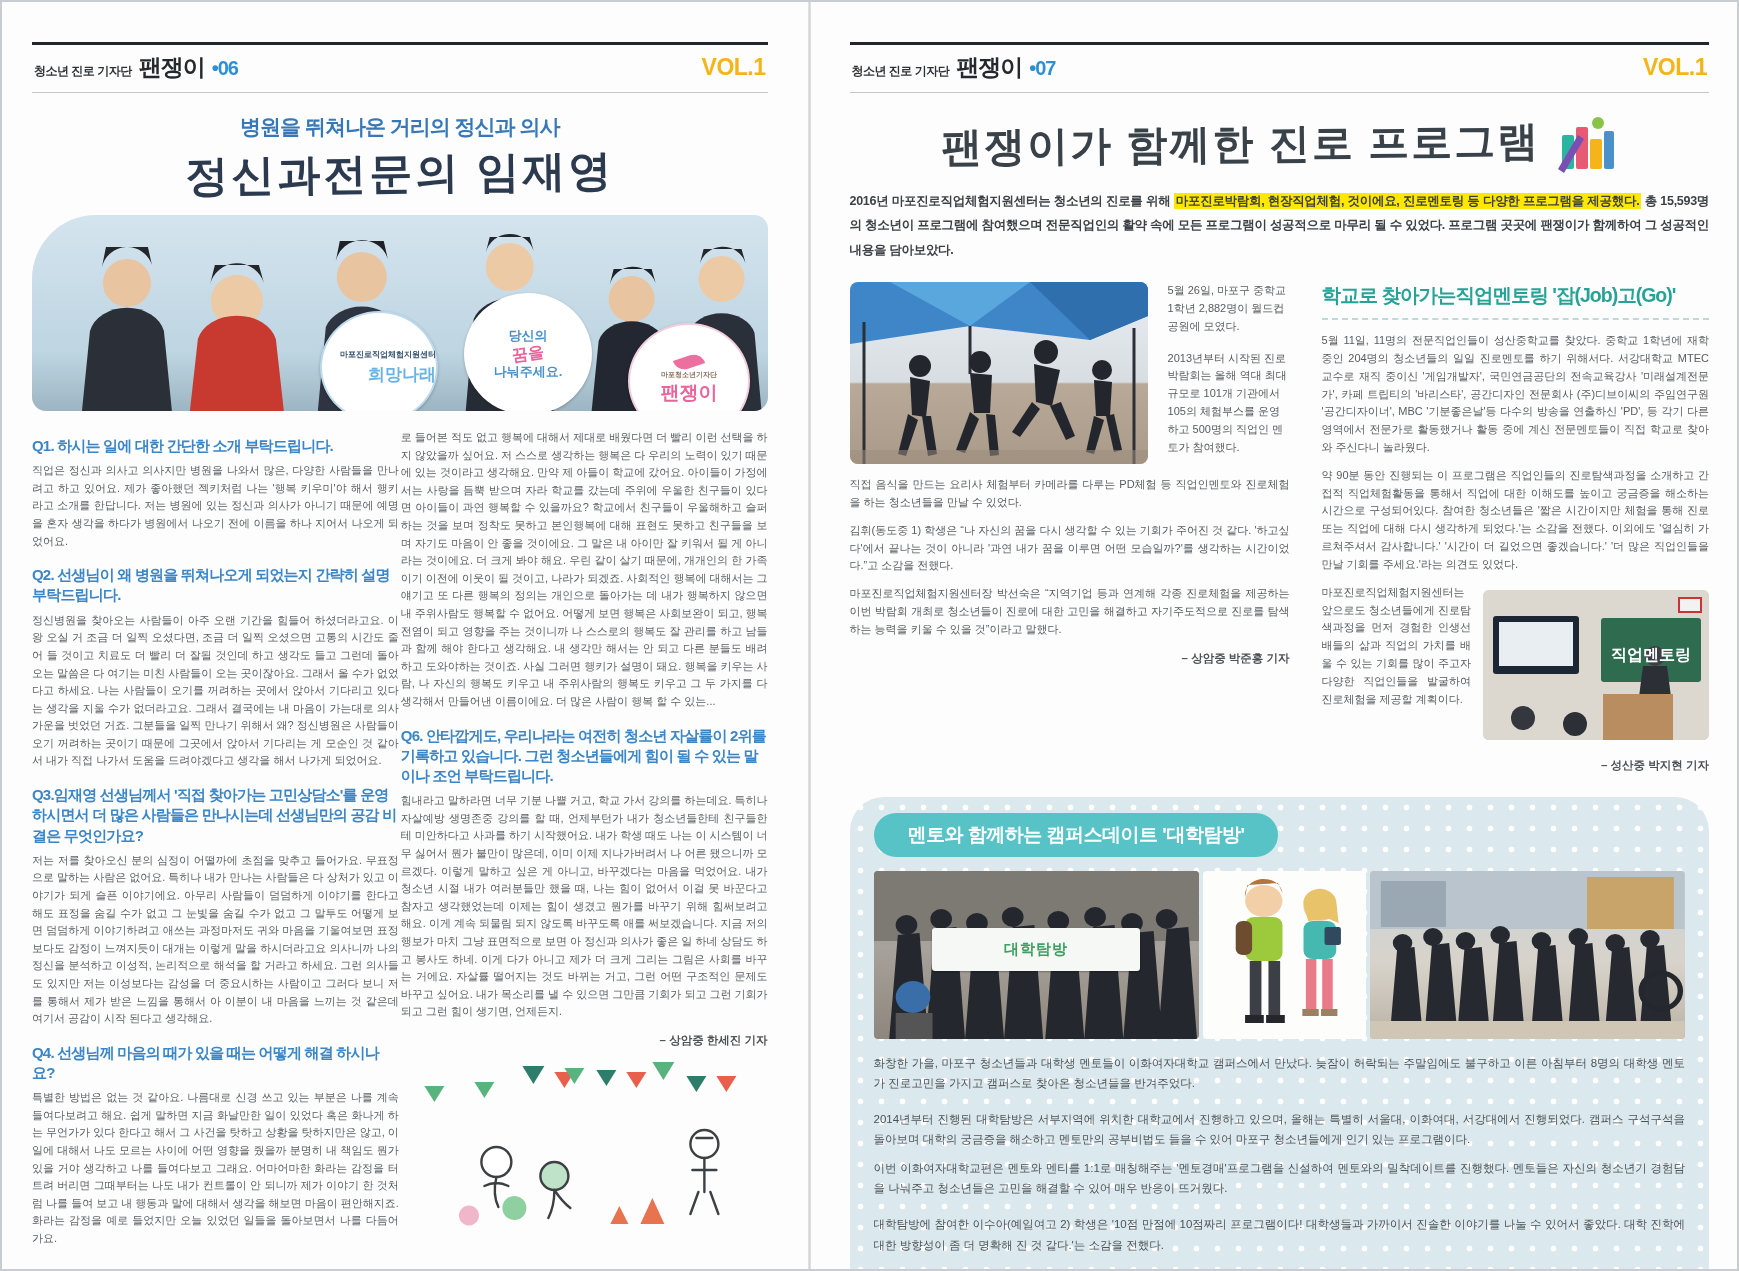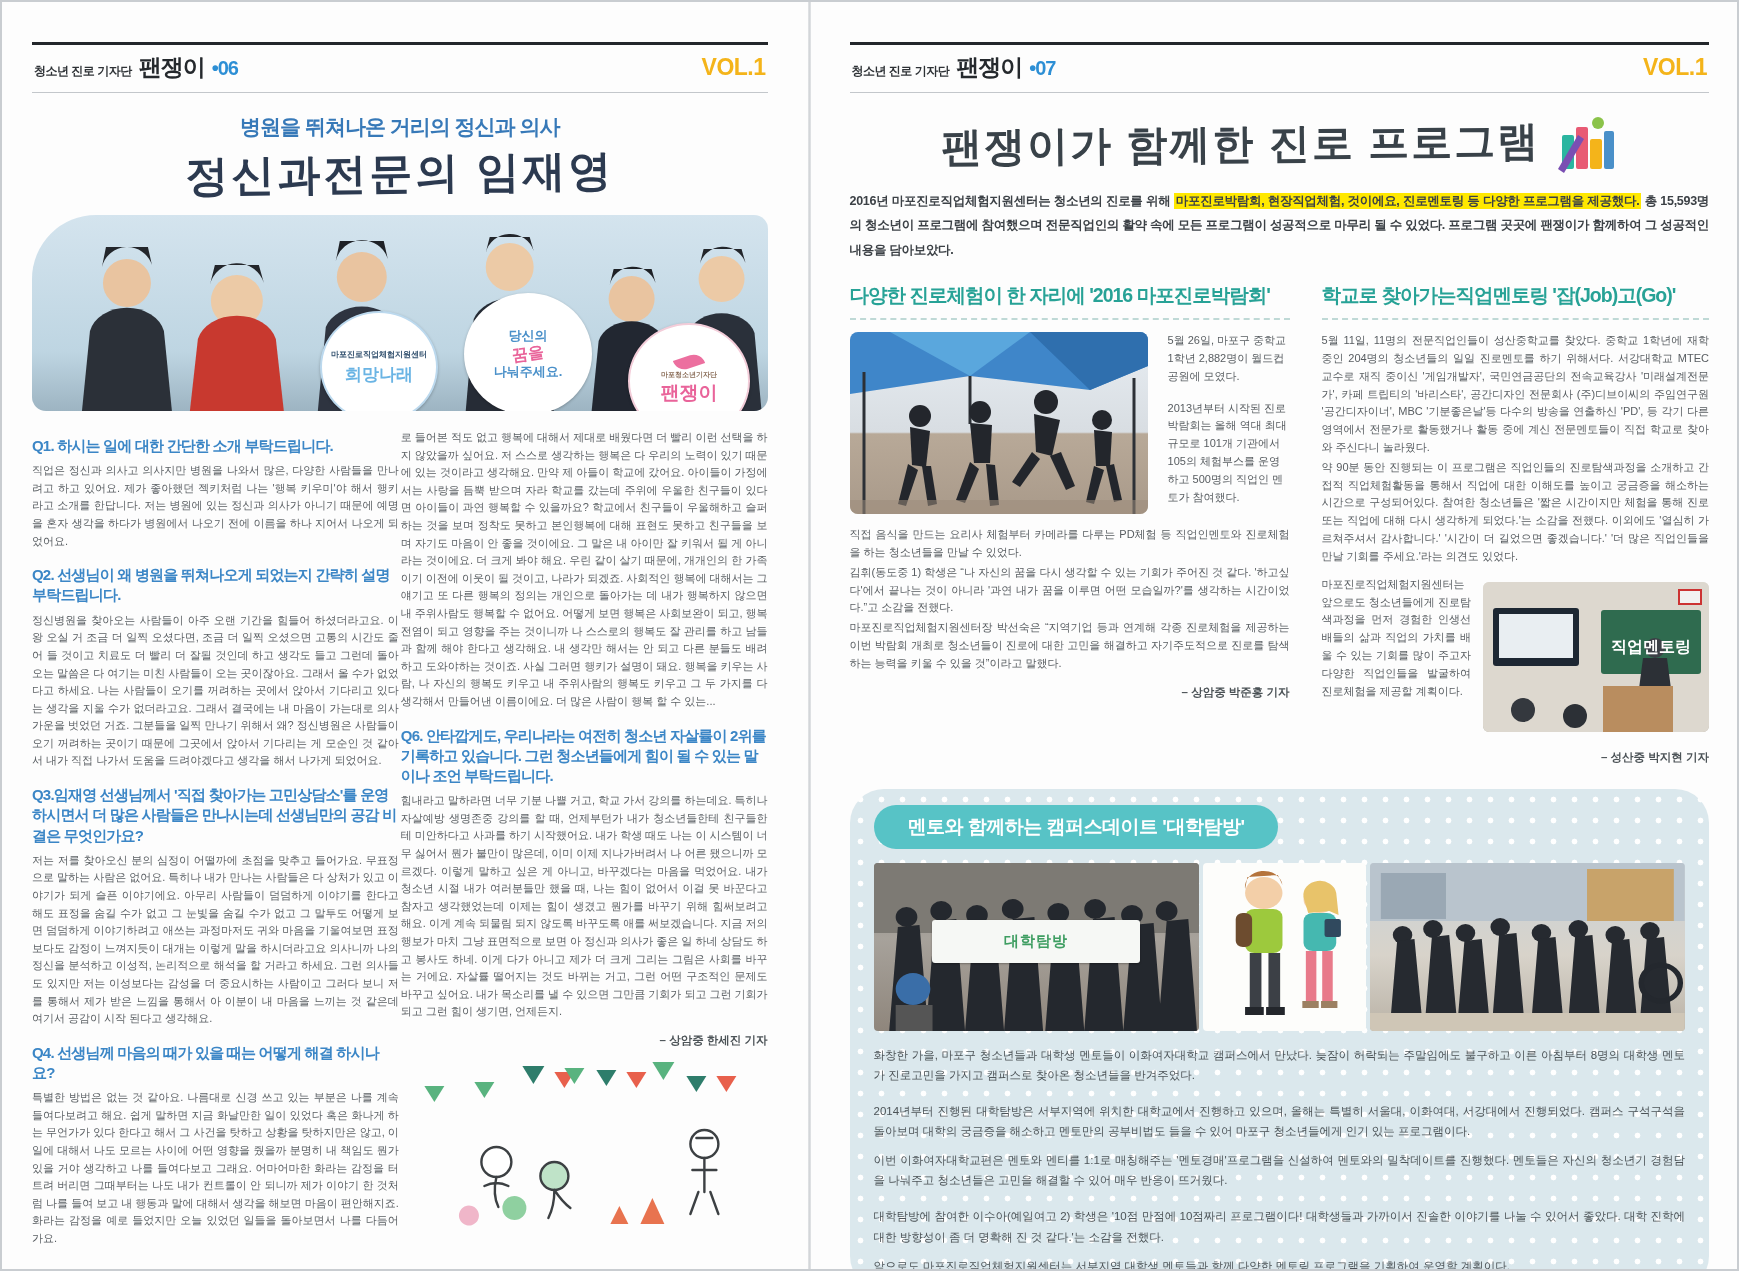--- a/index.html
+++ b/index.html
@@ -30,21 +30,21 @@
             margin-top:4px; transform:rotate(-0.8deg); }
 
   
   .iphoto { margin-top:12px; height:196px; border-radius:64px 14px 14px 14px;
             background:linear-gradient(180deg,#d4e4ee 0%,#bed5e2 70%,#9db4c2 100%);
             position:relative; overflow:hidden; }
   .iphoto svg { position:absolute; inset:0; width:100%; height:100%; }
   .bubble { position:absolute; background:#fff; border-radius:50%; text-align:center;
             box-shadow:0 1px 3px rgba(0,0,0,.25); display:flex; flex-direction:column;
             align-items:center; justify-content:center; }
-  .b1 { left:288px; top:96px; width:118px; height:112px; border:2px solid #bcd9ee; }
+  .b1 { left:288px; top:96px; width:118px; height:112px; border:2px solid #bcd9ee;align-items:flex-end; }
   .b1 .t { font-size:8px; color:#31506e; font-weight:bold; }
   .b1 .m { font-size:17px; color:#6ab4e4; font-weight:900; margin-top:3px; }
   .b2 { left:432px; top:78px; width:128px; height:122px; }
   .b2 .l { font-size:13px; color:#4a90c9; font-weight:900; line-height:1.25; }
   .b2 .pk { color:#e9649a; font-size:16px; transform:rotate(-8deg); display:inline-block; }
   .b3 { left:596px; top:108px; width:122px; height:116px; border:2px solid #f3cdd9; }
   .b3 .s { font-size:7px; color:#8c6f5a; font-weight:bold; }
   .b3 .m { font-size:19px; color:#e9649a; font-weight:900; }
   .feather { width:30px; height:12px; background:#ec6f9f;
              border-radius:0 12px 0 12px; transform:rotate(-18deg); margin-bottom:2px; }
@@ -65,21 +65,21 @@
            font-weight:bold; text-align:justify; letter-spacing:-0.3px; }
   .hl { background:#ffe800; padding:1px 2px; }
 
   
   .articles { display:flex; gap:32px; margin-top:20px; }
   .article1 { width:440px; flex:none; }
   .article2 { flex:1; min-width:0; }
   .a-title { color:#27a296; font-size:19.5px; font-weight:900; letter-spacing:-1px;
              padding-bottom:9px; border-bottom:2px dashed #bfd9d6; margin-bottom:12px; }
   .a-body { color:#575c60; font-size:11px; line-height:1.62; text-align:justify; }
-  .a-body + .a-body { margin-top:2px; }
+  .a-body + .a-body { margin-top:10px; }
   .a1-top { display:flex; gap:20px; }
   .a1-photo { width:298px; height:182px; border-radius:8px; overflow:hidden; flex:none; position:relative;
               background:linear-gradient(180deg,#e8eef3 0%,#d8dde2 55%,#b8a998 56%,#a99a8a 100%); }
   .a1-photo svg { position:absolute; inset:0; width:100%; height:100%; }
   .a1-side { flex:1; color:#575c60; font-size:11px; line-height:1.62; }
   .a1-side p + p { margin-top:14px; }
   .a1-body { margin-top:12px; }
 
   .a2-photo { float:right; width:226px; height:150px; margin:6px 0 6px 12px; border-radius:6px;
               overflow:hidden; position:relative;
@@ -242,21 +242,20 @@
         <path d="M4,54 l20,-34 6,4 -20,34 z" fill="#7a4fb3"></path>
         <circle cx="44" cy="8" r="6" fill="#8bc34a"></circle>
       </svg>
     </div>
 
     <p class="intro"><span>2016년 마포진로직업체험지원센터는 청소년의 진로를 위해 </span><span class="hl">마포진로박람회, 현장직업체험, 것이에요, 진로멘토링 등 다양한 프로그램을 제공했다.</span><span> 총 15,593명의 청소년이 프로그램에 참여했으며 전문직업인의 활약 속에 모든 프로그램이 성공적으로 마무리 될 수 있었다. 프로그램 곳곳에 팬쟁이가 함께하여 그 성공적인 내용을 담아보았다.</span></p>
 
     <div class="articles">
 
       <div class="article1">
-        <div class="a-title">다양한 진로체험이 한 자리에 '2016 마포진로박람회'</div>
         <div class="a1-top">
           <div class="a1-photo">
             <svg viewBox="0 0 298 182" preserveAspectRatio="none">
 
               <path d="M0,0 L298,0 L298,34 L240,58 L120,44 L0,62 Z" fill="#3f86c9"></path>
               <path d="M40,0 L180,0 L120,44 Z" fill="#5aa7dd"></path>
               <path d="M180,0 L298,0 L298,34 L240,58 Z" fill="#2f6fae"></path>
               <g stroke="#2c3036" stroke-width="3">
                   <path d="M14,40 L14,182 M284,46 L284,182 M120,44 L120,92"></path>
                 </g>

